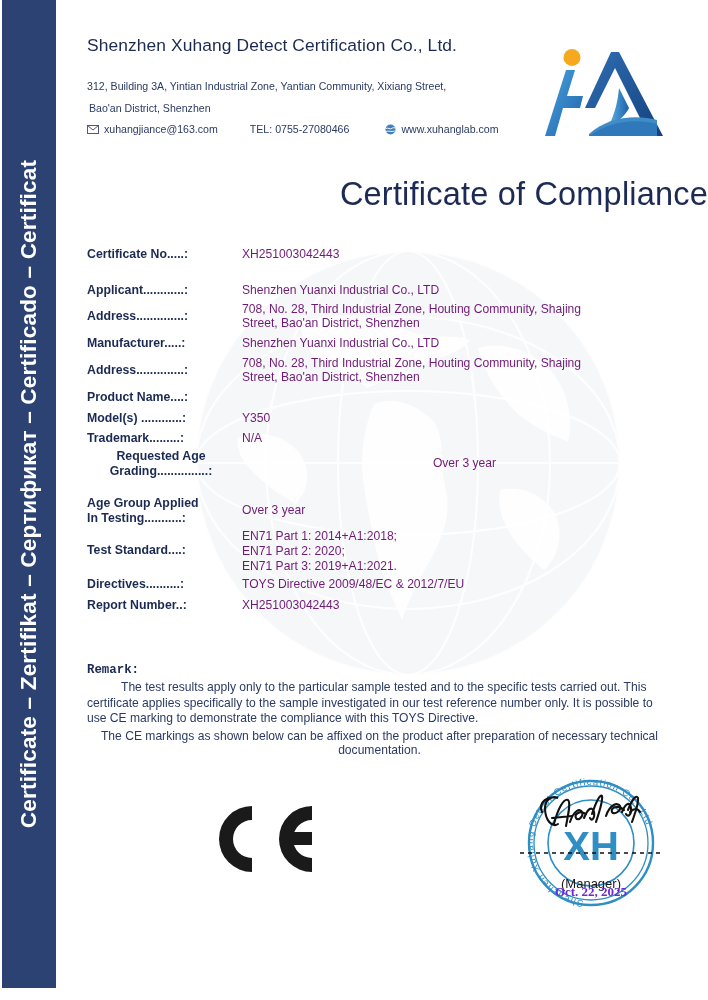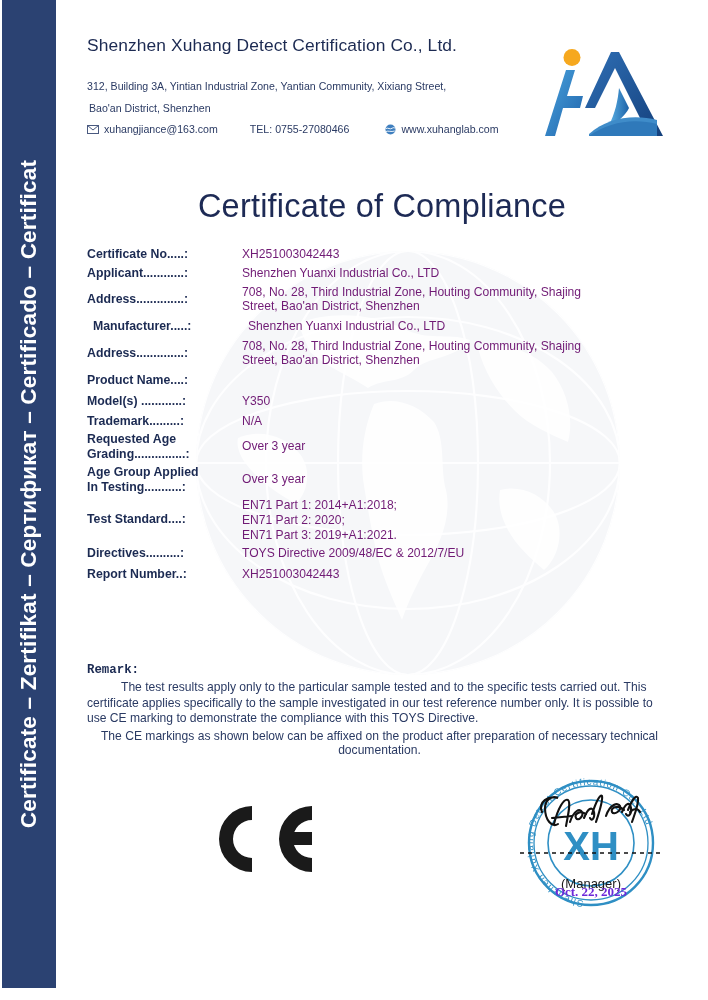--- a/index.html
+++ b/index.html
@@ -95,23 +95,23 @@
   
   #logo {
     position: absolute;
     left: 489px; top: 48px;
     width: 130px; height: 92px;
   }
 
   
   #title {
     position: absolute;
-    left: 0; top: 188px;
+    left: 0; top: 176px;
     width: 652px;
-    text-align: center;
+    text-align: right;
     font-size: 32.5px;
     color: #1d2a55;
     letter-spacing: 0.2px;
   }
 
   
   #fields {
     position: absolute;
     left: 31px; top: 247px;
     width: 600px;
@@ -264,40 +264,40 @@
       <path d="M66 4 L74 4 L118 88 L104 88 L70 20 L50 60 L40 60 Z" fill="url(#ga)"></path>
       <path d="M70 34 L82 56 C78 66 70 74 58 78 C66 66 70 50 70 34 Z" fill="#ffffff"></path>
       <path d="M74 40 L84 60 C80 68 73 74 64 77 C70 66 73 52 74 40 Z" fill="url(#gb)"></path>
       <path d="M44 86 C62 70 88 66 112 72 L112 88 L44 88 Z" fill="#3f8cc9"></path>
       <path d="M44 88 C64 74 88 70 112 76 L112 88 Z" fill="#2f79ba"></path>
     </svg>
 
     <div id="title">Certificate of Compliance</div>
 
     <div id="fields">
-        <div class="row" style="margin-bottom: 4px;">
+        <div class="row" style="margin-bottom: 21px;">
           <div class="lbl">Certificate No.....:</div>
           <div class="val">
             <span class="ln">XH251003042443</span>
           </div>
         </div>
         <div class="row" style="margin-bottom: 4px; justify-content: center;">
           <div class="lbl">Applicant............:</div>
           <div class="val">
             <span class="ln">Shenzhen Yuanxi Industrial Co., LTD</span>
           </div>
         </div>
         <div class="row" style="margin-bottom: 5px;">
           <div class="lbl" style="padding-top: 7px;">Address..............:</div>
           <div class="val">
             <span class="ln">708, No. 28, Third Industrial Zone, Houting Community, Shajing</span>
             <span class="ln">Street, Bao'an District, Shenzhen</span>
           </div>
         </div>
-        <div class="row" style="margin-bottom: 5px; margin-left: 6px;">
+        <div class="row" style="margin-bottom: 5px;">
           <div class="lbl">Manufacturer.....:</div>
           <div class="val">
             <span class="ln">Shenzhen Yuanxi Industrial Co., LTD</span>
           </div>
         </div>
         <div class="row" style="margin-bottom: 5px;">
           <div class="lbl" style="padding-top: 7px;">Address..............:</div>
           <div class="val">
             <span class="ln">708, No. 28, Third Industrial Zone, Houting Community, Shajing</span>
             <span class="ln">Street, Bao'an District, Shenzhen</span>
@@ -311,21 +311,21 @@
           <div class="val">
             <span class="ln">Y350</span>
           </div>
         </div>
         <div class="row" style="margin-bottom: 3px;">
           <div class="lbl">Trademark.........:</div>
           <div class="val">
             <span class="ln">N/A</span>
           </div>
         </div>
-        <div class="row" style="margin-bottom: 3px;">
+        <div class="row" style="margin-bottom: 17px; text-align: center;">
           <div class="lbl">
             <span class="sub">Requested Age</span>
             <span class="sub">Grading...............:</span>
           </div>
           <div class="val" style="padding-top: 7px;">
             <span class="ln">Over 3 year</span>
           </div>
         </div>
         <div class="row" style="margin-bottom: 4px;">
           <div class="lbl">

